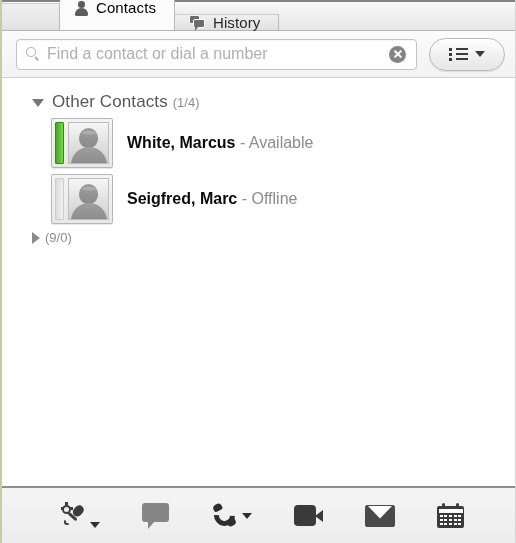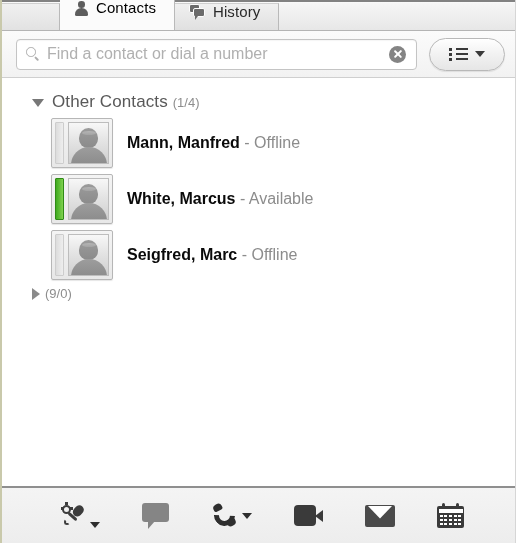--- a/index.html
+++ b/index.html
@@ -65,21 +65,21 @@
   }
   .tab.active {
     background: #fbfbfb;
     height: 31px;
     border-top: 1px solid #d8d8d8;
     color: #000;
     z-index: 3;
   }
   .tab.inactive {
     background: linear-gradient(to bottom, #f0f0f0 0%, #e0e0e0 100%);
-    height: 27px;
+    height: 16px;
     border-top: 1px solid #cfcfcf;
     color: #2a2a2a;
   }
   .tab-label { line-height: 1; letter-spacing: .1px; }
 
   .tab-filler {
     flex: 1;
     height: 27px;
     background: linear-gradient(to bottom, #f6f6f6 0%, #e7e7e7 100%);
   }
@@ -545,33 +545,20 @@
   </div>
 
   <div class="contact-list">
 
     <div class="group-header">
       <span class="disclosure open"></span>
       <span class="group-title">Other Contacts</span>
       <span class="group-count">(1/4)</span>
     </div>
 
-    <div class="contact-row">
-      <span class="avatar">
-        <span class="presence-bar offline"></span>
-        <span class="avatar-photo">
-          <span class="ph-head"></span>
-            <span class="ph-brow"></span>
-            <span class="ph-body"></span>
-        </span>
-      </span>
-      <span class="contact-text">
-        <span class="contact-name">Mann, Manfred</span><span class="contact-status"> - </span><span class="contact-status">Offline</span>
-      </span>
-    </div>
 
     <div class="contact-row">
       <span class="avatar">
         <span class="presence-bar available"></span>
         <span class="avatar-photo">
           <span class="ph-head"></span>
             <span class="ph-brow"></span>
             <span class="ph-body"></span>
         </span>
       </span>

